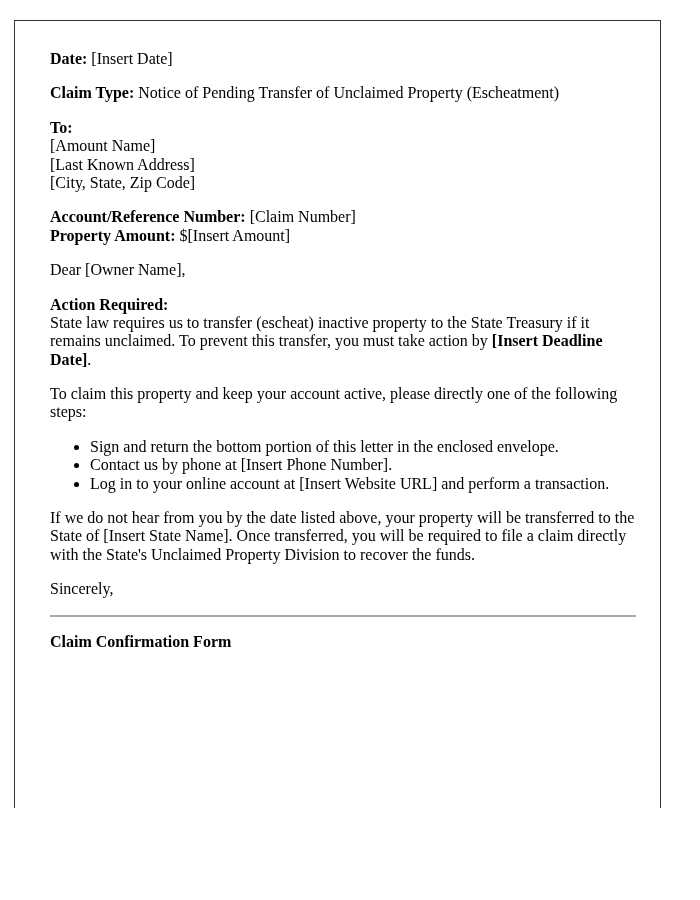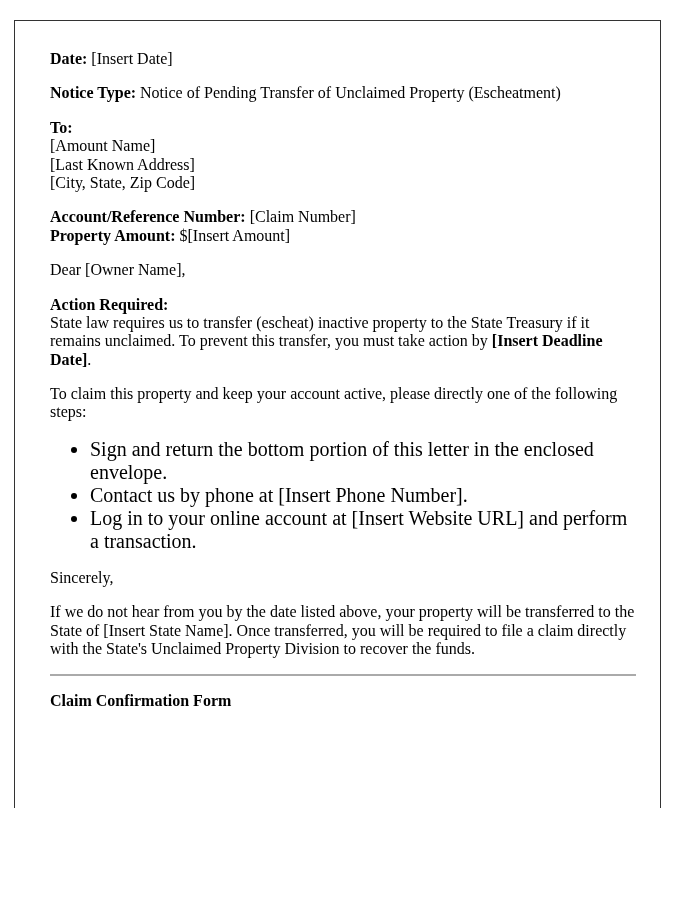--- a/index.html
+++ b/index.html
@@ -32,42 +32,42 @@
     padding: 13px 24px 40px 35px;
   }
   p {
     margin: 16px 0;
     font-size: 16px;
     line-height: 1.15;
   }
   ul {
     margin: 16px 0;
     padding-left: 40px;
-    font-size: 20px;
+    font-size: 16px;
     line-height: 1.15;
     list-style-type: disc;
   }
   li { margin: 0; padding: 0; }
   strong { font-weight: bold; }
   hr {
     height: 0;
     border: none;
     border-top: 2px solid #aaaaaa;
     margin: 8px 0;
   }
 </style>
 </head>
 <body>
 
 <div class="page-clip">
   <div class="page">
 
     <p><strong>Date:</strong> <span>[Insert Date]</span></p>
 
-    <p><strong>Notice Type:</strong> <span>Notice of Pending Transfer of Unclaimed Property (Escheatment)</span></p>
+    <p><strong>Claim Type:</strong> <span>Notice of Pending Transfer of Unclaimed Property (Escheatment)</span></p>
 
     <p><strong>To:</strong><br>
       <span>[Amount Name]</span><br>
       <span>[Last Known Address]</span><br>
       <span>[City, State, Zip Code]</span></p>
 
     <p><strong>Account/Reference Number:</strong> <span>[Claim Number]</span><br>
       <strong>Property Amount:</strong> <span>$[Insert Amount]</span></p>
 
     <p>Dear [Owner Name],</p>
@@ -77,23 +77,23 @@
       <span>State law requires us to transfer (escheat) inactive property to the State Treasury if it remains unclaimed. To prevent this transfer, you must take action by </span><strong>[Insert Deadline Date]</strong><span>.</span></p>
 
     <p>To claim this property and keep your account active, please directly one of the following steps:</p>
 
     <ul>
       <li>Sign and return the bottom portion of this letter in the enclosed envelope.</li>
       <li>Contact us by phone at [Insert Phone Number].</li>
       <li>Log in to your online account at [Insert Website URL] and perform a transaction.</li>
     </ul>
 
+    <p>If we do not hear from you by the date listed above, your property will be transferred to the State of [Insert State Name]. Once transferred, you will be required to file a claim directly with the State's Unclaimed Property Division to recover the funds.</p>
+
     <p>Sincerely,</p>
-
-    <p>If we do not hear from you by the date listed above, your property will be transferred to the State of [Insert State Name]. Once transferred, you will be required to file a claim directly with the State's Unclaimed Property Division to recover the funds.</p>
 
 
     <hr>
 
     <p><strong>Claim Confirmation Form</strong></p>
 
   </div>
 </div>
 
 </body></html>

